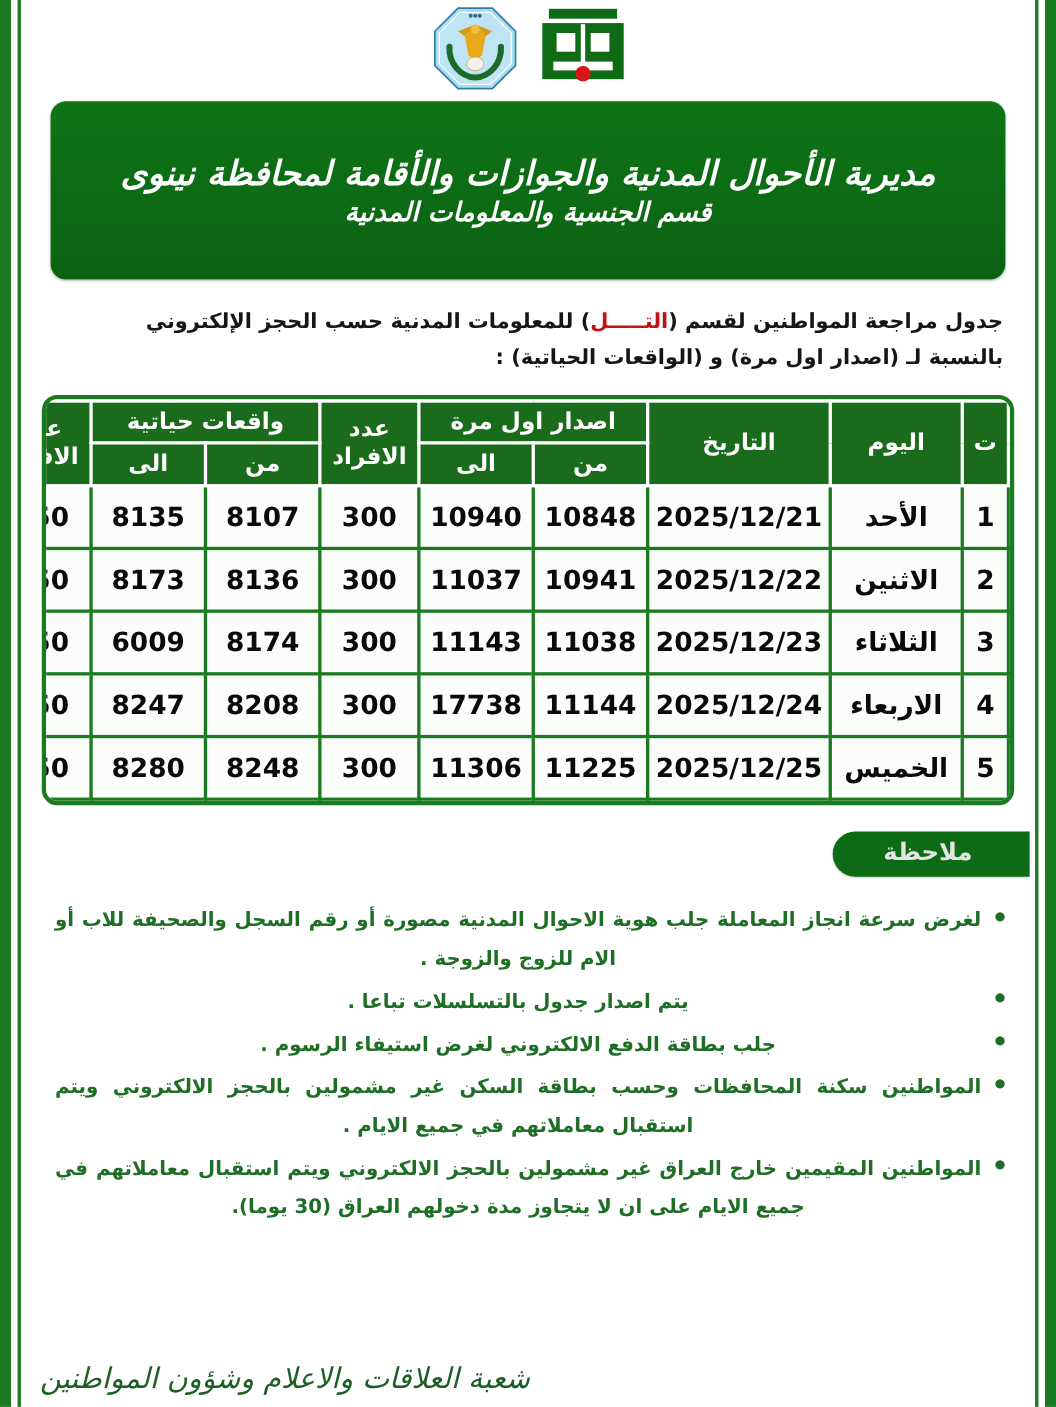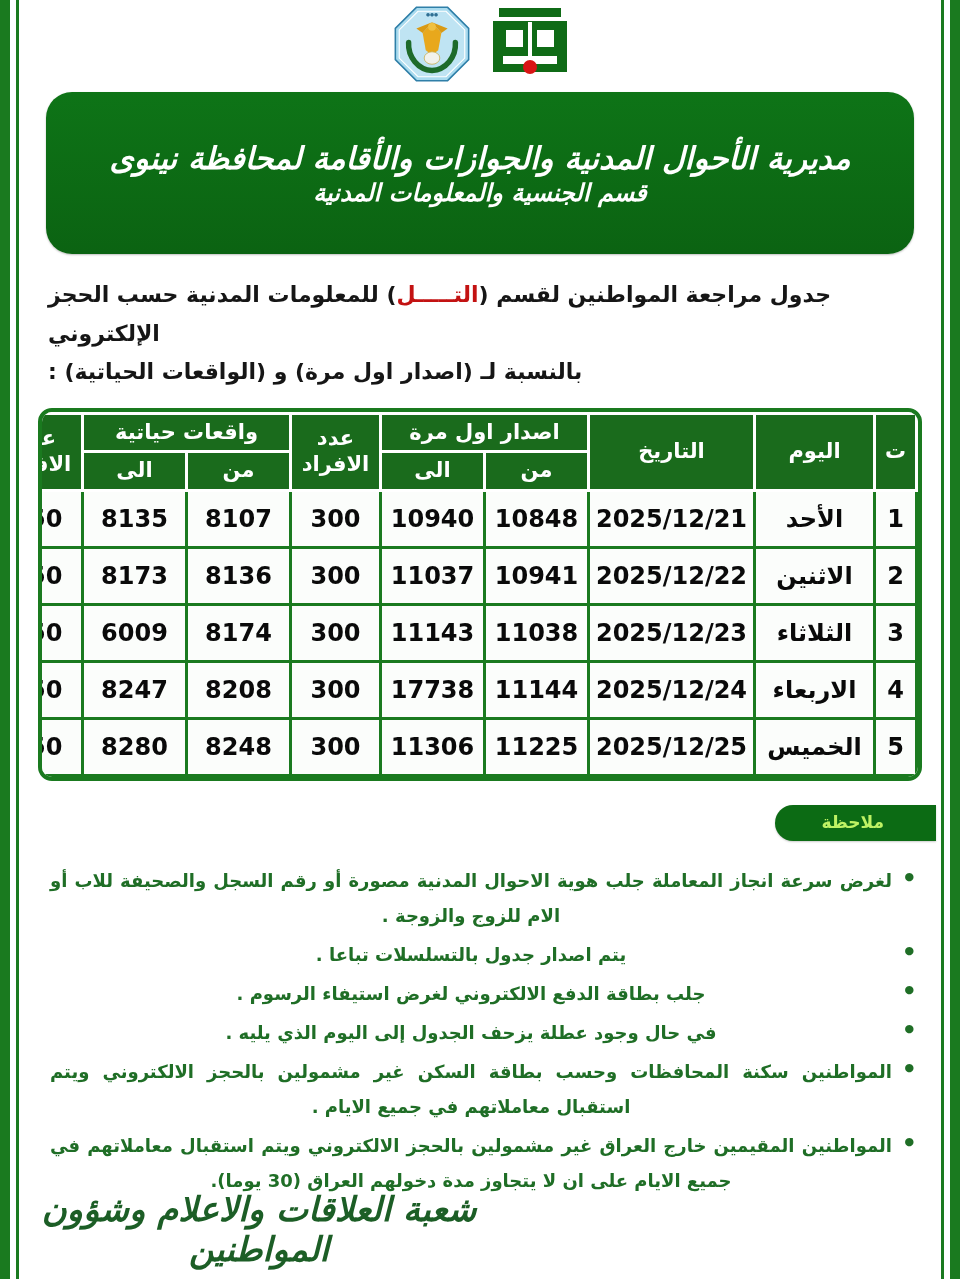--- a/index.html
+++ b/index.html
@@ -102,21 +102,21 @@
     width: 78px;
     height: 80px;
     flex: 0 0 auto;
   }
 
   
   .banner {
     margin: 6px 22px 0 22px;
     background: #0c6b14;
     background: linear-gradient(180deg,#0e7417 0%, #0b6312 100%);
-    border-radius: 26px;
+    border-radius: 14px;
     height: 162px;
     display: flex;
     flex-direction: column;
     align-items: center;
     justify-content: center;
     color: #ffffff;
     box-shadow: 0 1px 2px rgba(0,0,0,.25);
   }
   .banner .line1 {
     font-size: 31px;
@@ -132,23 +132,23 @@
     font-size: 24px;
     font-weight: bold;
     text-align: center;
     font-family: "DejaVu Serif", "Liberation Serif", serif;
     font-style: italic;
   }
 
   
   .subtitle {
     margin: 22px 24px 0 24px;
-    text-align: left;
+    text-align: right;
     color: #161616;
-    font-size: 22px;
+    font-size: 19px;
     font-weight: bold;
     line-height: 1.75;
   }
   .subtitle .hl {
     color: #c31212;
   }
 
   
   .table-wrap {
     margin: 16px 14px 0 14px;
@@ -199,22 +199,22 @@
 
   
   .note-badge-row {
     margin-top: 24px;
     display: flex;
     justify-content: flex-start;
     padding-left: 0;
   }
   .note-badge {
     background: #0c6b14;
-    color: #bef264;
-    font-size: 17px;
+    color: #e5e5e5;
+    font-size: 22px;
     font-weight: bold;
     padding: 7px 52px 9px 46px;
     border-radius: 22px 0 0 22px;
     margin-left: -24px;
     box-shadow: 0 1px 2px rgba(0,0,0,.2);
   }
 
   
   ul.notes {
     list-style: none;
@@ -251,22 +251,22 @@
     color: #1c5e26;
     font-family: "DejaVu Serif", "Liberation Serif", serif;
     font-style: italic;
   }
   .footer .f1 {
     font-size: 21px;
     font-weight: bold;
     margin-bottom: 2px;
   }
   .footer .f2 {
-    font-size: 34px;
-    font-weight: bold;
+    font-size: 26px;
+    font-weight: normal;
     letter-spacing: 1px;
   }
 </style>
 </head>
 <body>
 
 <div class="frame-bar left"></div>
 <div class="frame-line left"></div>
 <div class="frame-bar right"></div>
 <div class="frame-line right"></div>
@@ -398,21 +398,20 @@
   </div>
 
   <div class="note-badge-row">
     <div class="note-badge">ملاحظة</div>
   </div>
 
   <ul class="notes">
     <li>لغرض سرعة انجاز المعاملة جلب هوية الاحوال المدنية مصورة أو رقم السجل والصحيفة للاب أو الام للزوج والزوجة .</li>
     <li>يتم اصدار جدول بالتسلسلات تباعا .</li>
     <li>جلب بطاقة الدفع الالكتروني لغرض استيفاء الرسوم .</li>
-    <li>في حال وجود عطلة يزحف الجدول إلى اليوم الذي يليه .</li>
     <li>المواطنين سكنة المحافظات وحسب بطاقة السكن غير مشمولين بالحجز الالكتروني ويتم استقبال معاملاتهم في جميع الايام .</li>
     <li>المواطنين المقيمين خارج العراق غير مشمولين بالحجز الالكتروني ويتم استقبال معاملاتهم في جميع الايام على ان لا يتجاوز مدة دخولهم العراق (30 يوما).</li>
   </ul>
 
   <div class="footer">
     <div class="f2">شعبة العلاقات والاعلام وشؤون المواطنين</div>
   </div>
 
 </div>
 

